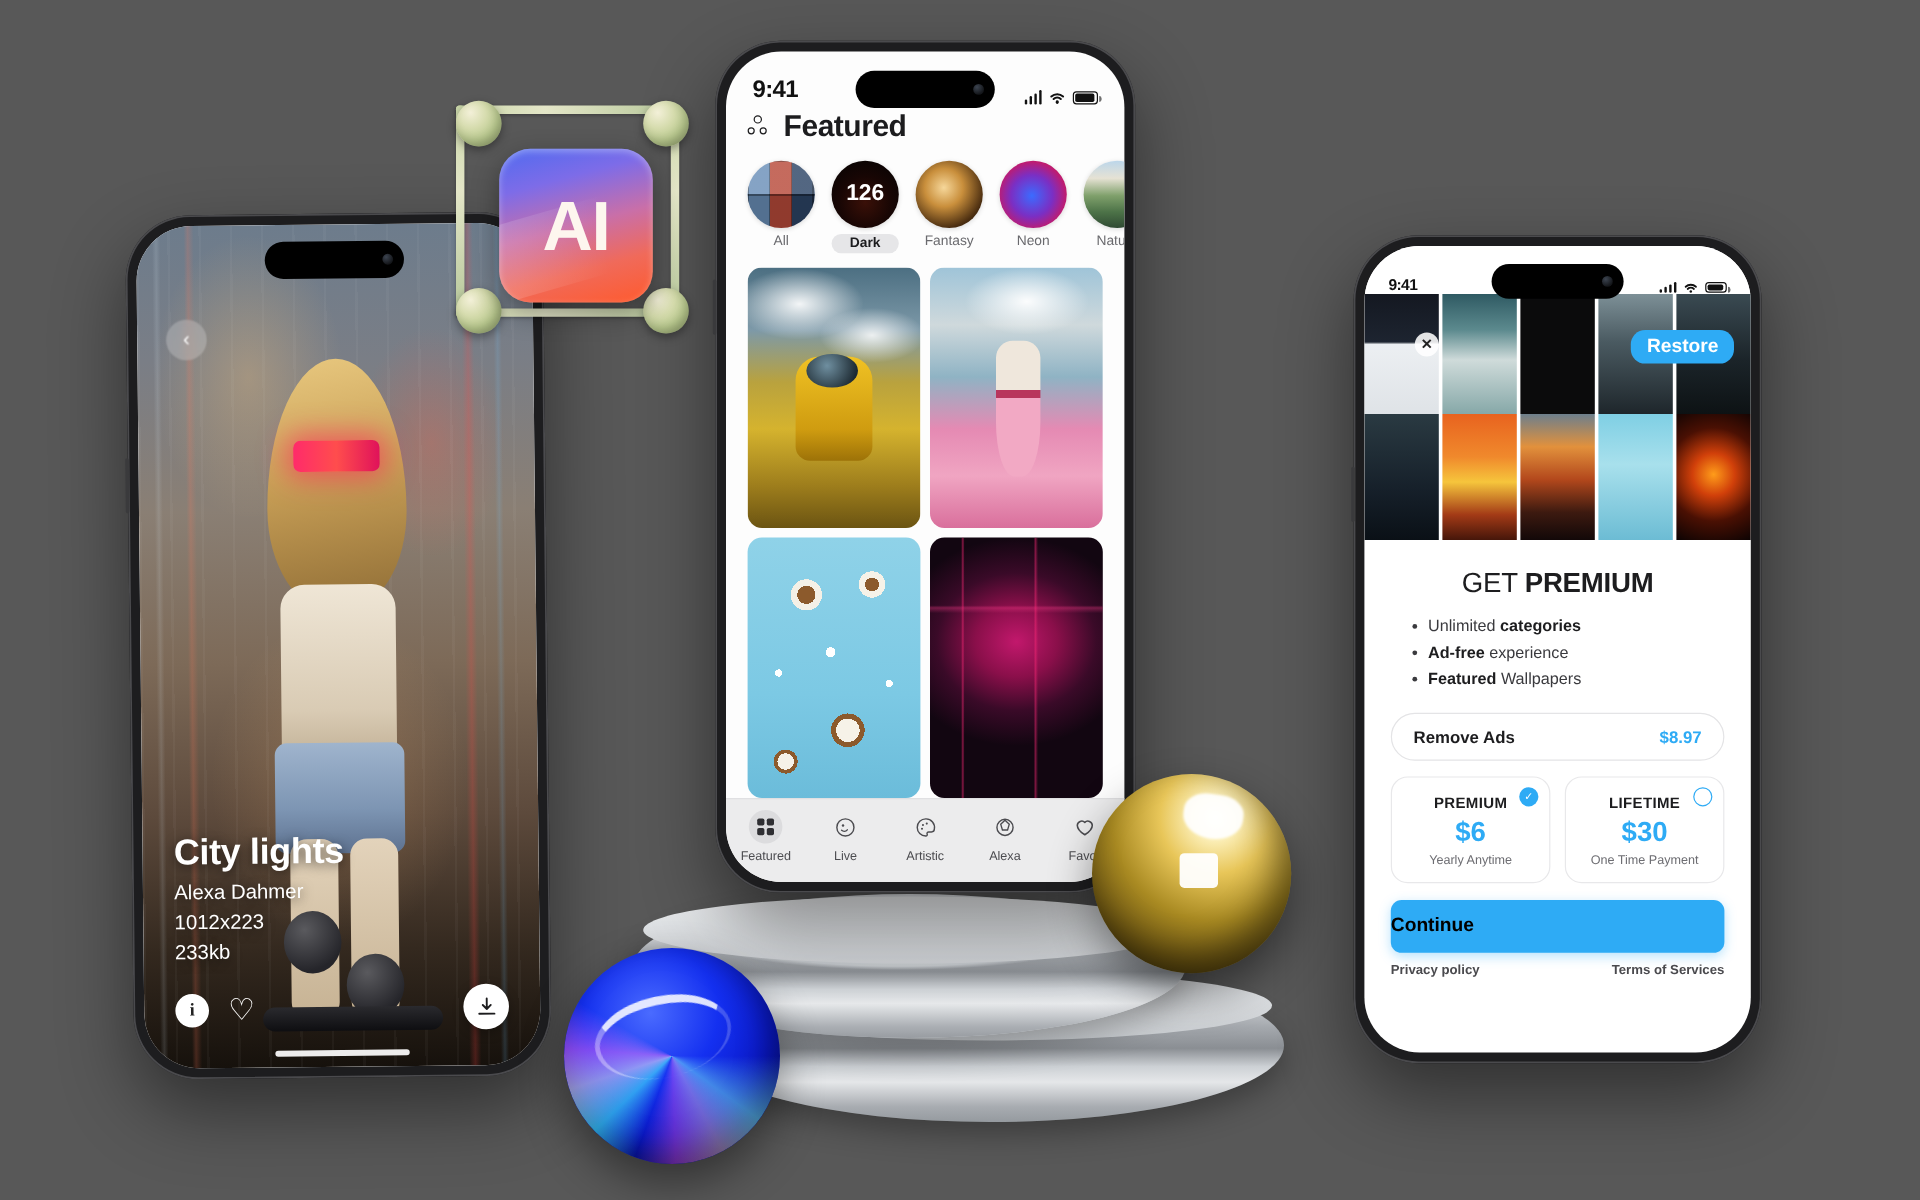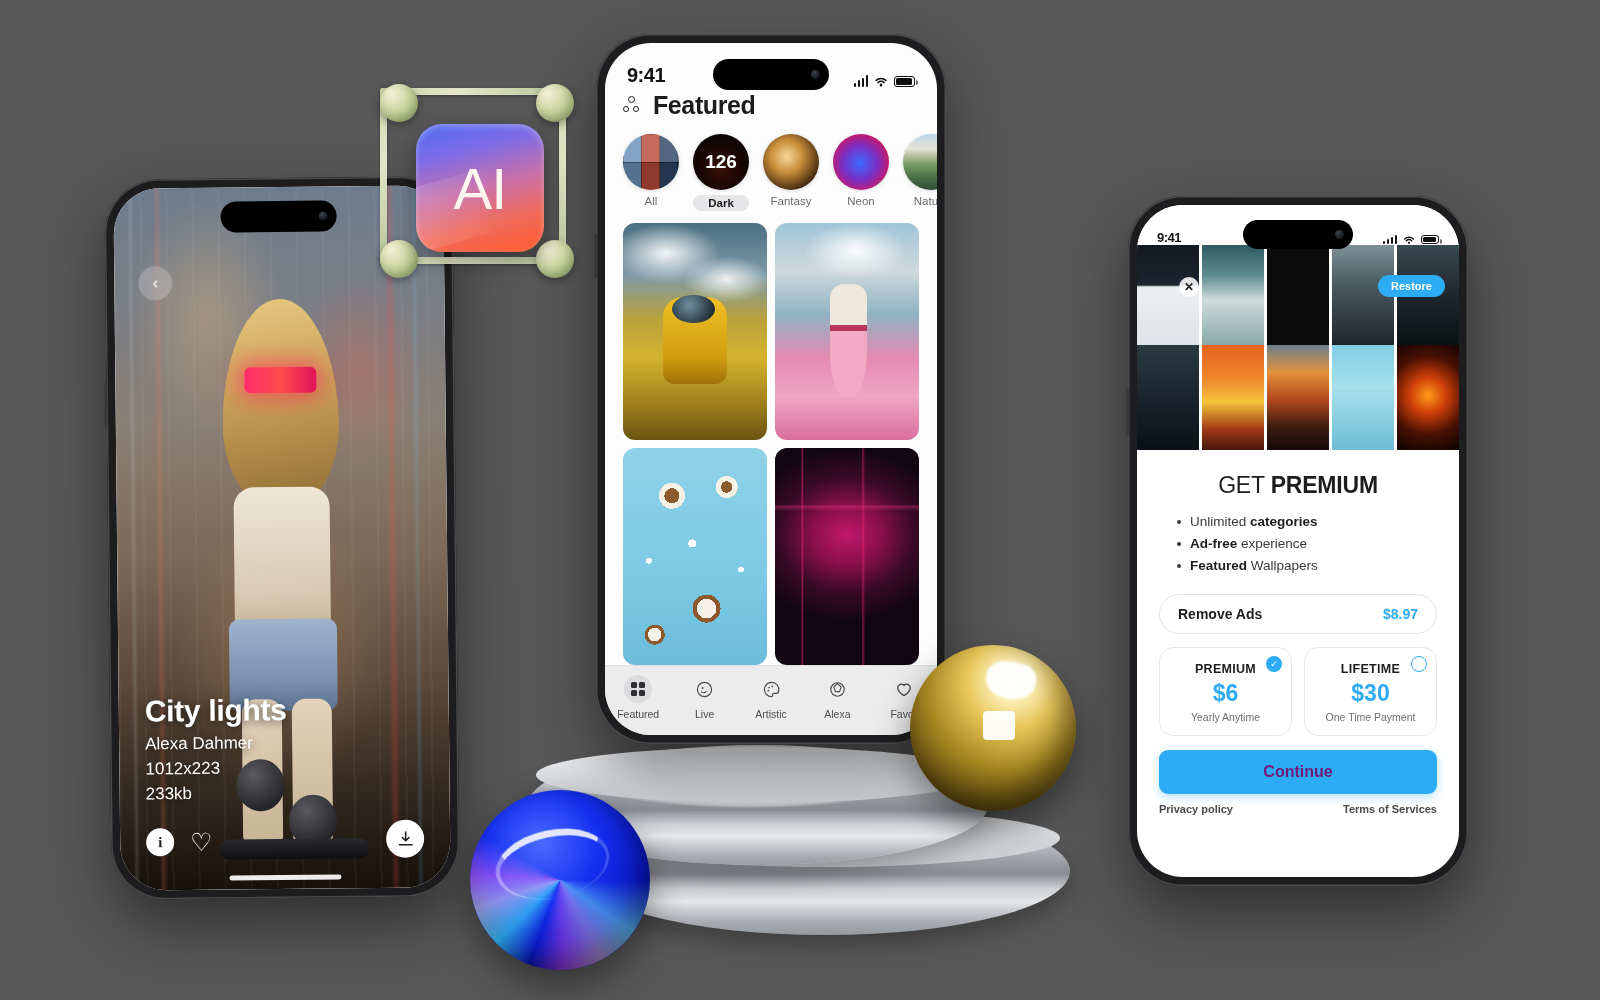--- a/index.html
+++ b/index.html
@@ -152,21 +152,21 @@
   .knob.tl{ left:0; top:-4px; } .knob.tr{ right:-8px; top:-4px; }
   .knob.bl{ left:0; bottom:-14px; } .knob.br{ right:-8px; bottom:-14px; }
   .ai-tile { position:absolute; left:54px; top:50px; width:128px; height:128px;
     border-radius:26px;
     background:linear-gradient(165deg,#4f6bf0 0%,#7d6ce8 24%,#c96fa8 50%,#f06a5a 74%,#ff5a2d 100%);
     box-shadow:0 8px 22px rgba(0,0,0,.38), inset 0 2px 6px rgba(255,255,255,.35);
     display:flex; align-items:center; justify-content:center; overflow:hidden; }
   .ai-tile::after{ content:""; position:absolute; left:-24%; top:36%; width:150%; height:50%;
     background:linear-gradient(100deg, rgba(255,255,255,.22), rgba(255,255,255,0) 62%);
     transform:rotate(-16deg); }
-  .ai-text { font-size:58px; font-weight:400; color:#fdf6ee; letter-spacing:-1px;
+  .ai-text { font-size:58px; font-weight:700; color:#fdf6ee; letter-spacing:-1px;
     position:relative; z-index:2; }
 
   
   #phone-center { left:596px; top:34px; width:350px; height:710px; z-index:20; }
   #phone-center .notch { top:16px; width:116px; height:31px; }
   .cp-screen { background:#fdfdfd; display:flex; flex-direction:column; }
   .cp-header { padding:46px 18px 0; }
   .cp-h-row { display:flex; align-items:center; gap:10px; margin-top:2px; }
   .dots-icon { width:20px; height:20px; position:relative; flex:0 0 20px; }
   .dots-icon i { position:absolute; border-radius:50%; border:1.6px solid #1c1c1e; }
@@ -263,21 +263,21 @@
   .rs-pant { background:linear-gradient(180deg,#2a3a42 0%,#16202a 60%,#0a1016 100%); }
   .rs-cow { background:linear-gradient(180deg,#e8631f 0%,#f0892c 34%,#f6c53c 54%,#a33a16 80%,#46160a 100%); }
   .rs-moon{ background:linear-gradient(180deg,#6d7f8c 0%,#e2913c 26%,#b3481c 52%,#3d1a10 78%,#120808 100%); }
   .rs-cats{ background:linear-gradient(180deg,#7fcfe4 0%,#a8e0ec 40%,#6cbcd4 100%); }
   .rs-cats::after{ content:""; position:absolute; }
   .rs-skull{ background:radial-gradient(circle at 50% 48%, #ff9c1a 0%, #d1400a 28%, #4a1003 62%, #0c0303 100%); }
   .rp-x { position:absolute; left:42px; top:32px; width:20px; height:20px;
     border-radius:50%; background:rgba(255,255,255,.88); color:#222; font-size:12px;
     display:flex; align-items:center; justify-content:center; z-index:12; font-weight:600; }
   .rp-restore { position:absolute; right:14px; top:30px; background:#2eabf5; color:#fff;
-    font-size:11px; font-weight:600; padding:5px 13px; border-radius:12px; z-index:12; }
+    font-size:16px; font-weight:600; padding:5px 13px; border-radius:12px; z-index:12; }
 
   .rp-body { flex:1; padding:22px 22px 0; display:flex; flex-direction:column; }
   .rp-h1 { text-align:center; font-size:23px; color:#1d1d1f; letter-spacing:-.2px;
     font-weight:400; }
   .rp-h1 b { font-weight:700; }
   .rp-feats { margin:15px 0 0 18px; }
   .rp-feat { display:flex; align-items:center; gap:9px; font-size:13.5px;
     color:#3a3a3e; margin-bottom:7px; }
   .rp-feat .bullet { width:4px; height:4px; border-radius:50%; background:#3a3a3e;
     flex:0 0 4px; }
@@ -293,22 +293,22 @@
     text-align:center; position:relative; }
   .plan .chk { position:absolute; right:9px; top:8px; width:16px; height:16px;
     border-radius:50%; display:flex; align-items:center; justify-content:center;
     font-size:9px; color:#fff; }
   .plan.sel .chk { background:#2eabf5; }
   .plan .chk.empty { border:1.8px solid #2eabf5; background:#fff; }
   .plan .pname { font-size:12.5px; font-weight:700; color:#1d1d1f; letter-spacing:.3px; }
   .plan .pprice{ font-size:23px; font-weight:700; color:#2eabf5; margin-top:4px; }
   .plan .pnote { font-size:10.5px; color:#6d6d72; margin-top:4px; }
 
-  .rp-cta { margin-top:14px; background:#2eabf5; color:#701a75; border-radius:9px;
-    text-align:center; padding:13px 0; font-size:16px; font-weight:600;
+  .rp-cta { margin-top:14px; background:#2eabf5; color:#000000; border-radius:9px;
+    text-align:left; padding:13px 0; font-size:16px; font-weight:600;
     box-shadow:0 3px 10px rgba(46,171,245,.35); }
   .rp-fine { margin-top:9px; font-size:9px; color:#8d8d92; line-height:1.45; }
   .rp-links { margin-top:9px; display:flex; justify-content:space-between;
     font-size:11px; font-weight:700; color:#4a4a4e; }
 
   
   .sphere-gold { position:absolute; left:910px; top:645px; width:166px; height:166px;
     border-radius:50%; z-index:30;
     background:
       radial-gradient(circle at 62% 22%, #fffdf2 0%, #fff6c9 8%, #e8c659 28%, #a98a22 52%,

